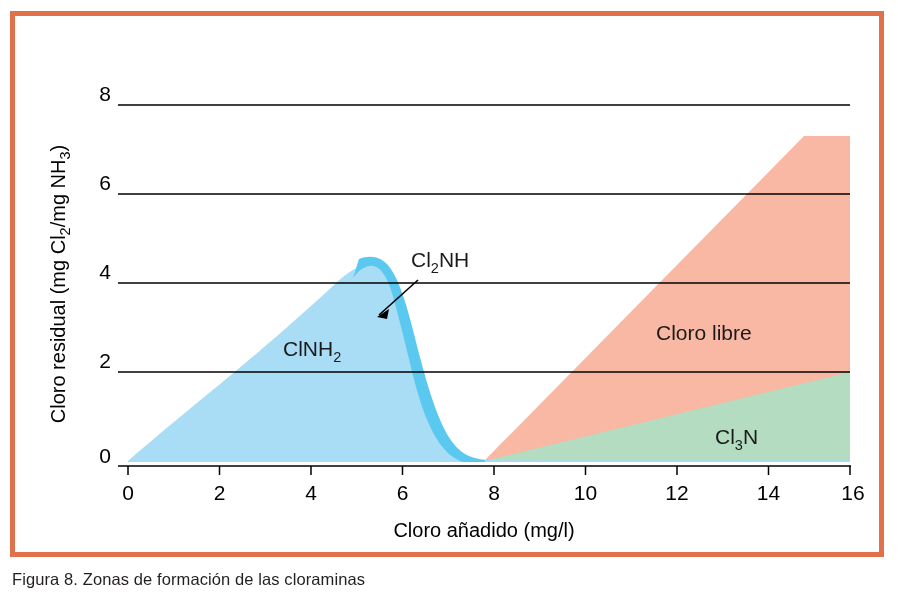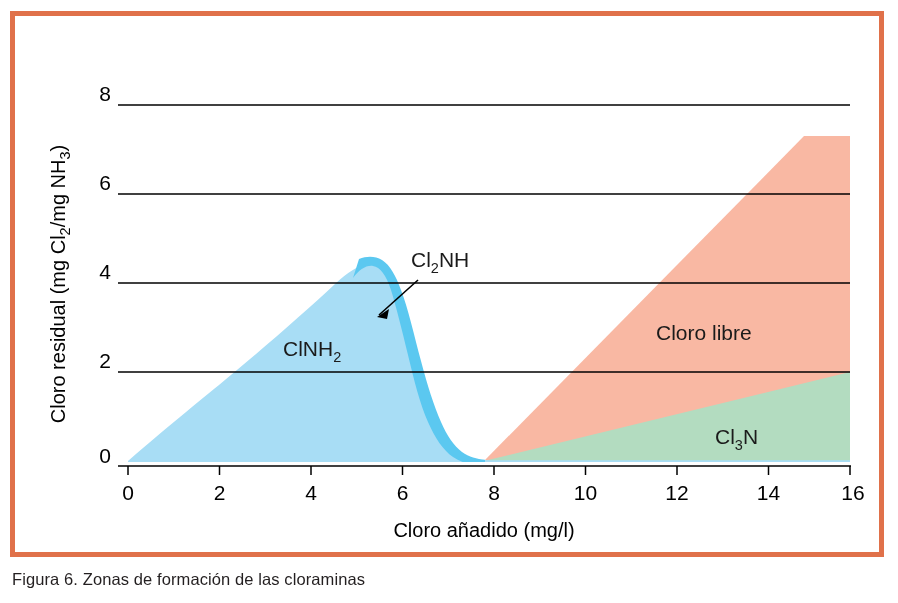--- a/index.html
+++ b/index.html
@@ -177,15 +177,15 @@
 
       <text class="region-label" x="641" y="324">Cloro libre</text>
 
       <text class="region-label" x="700" y="428">
         <tspan>Cl</tspan><tspan class="sub" dy="6">3</tspan><tspan dy="-6">N</tspan>
       </text>
 
     </svg>
   </div>
 
-  <div id="figure-caption">Figura 6. Zonas de formación de las cloraminas</div>
+  <div id="figure-caption">Figura 8. Zonas de formación de las cloraminas</div>
 
 </div>
 
 </body></html>

